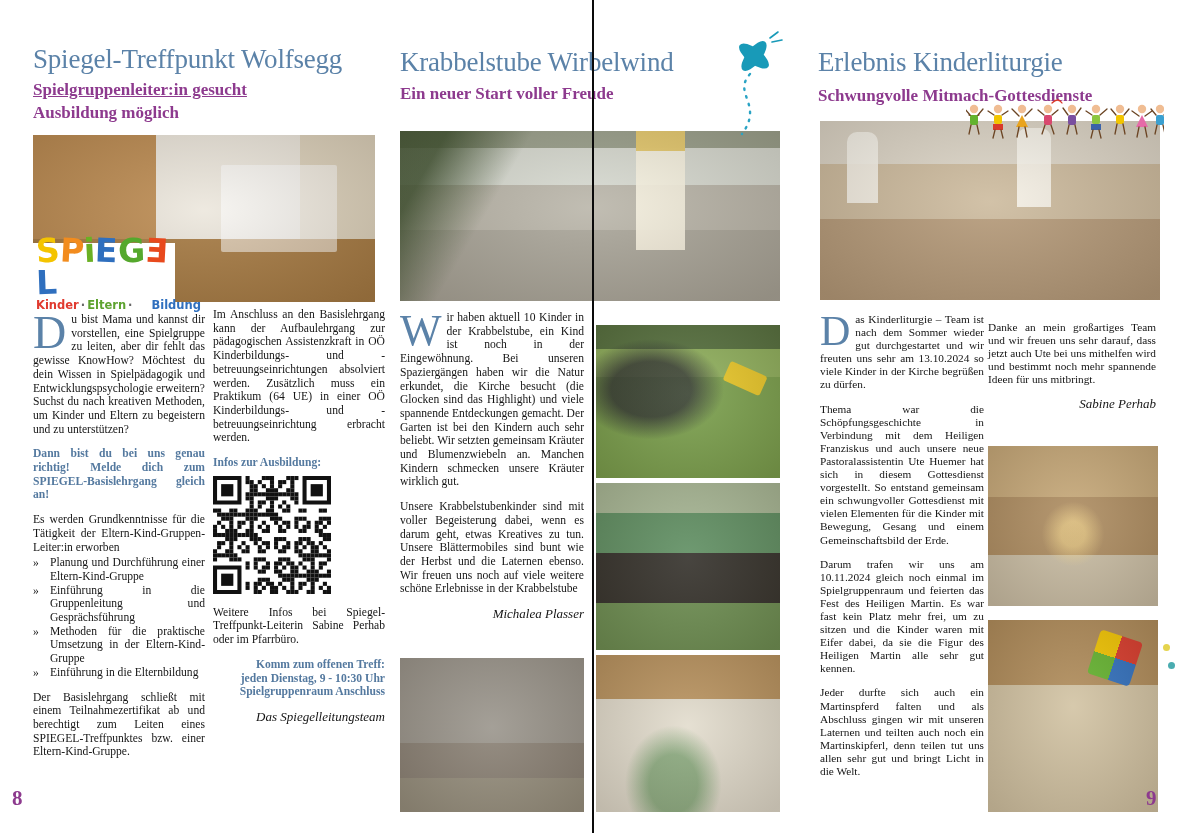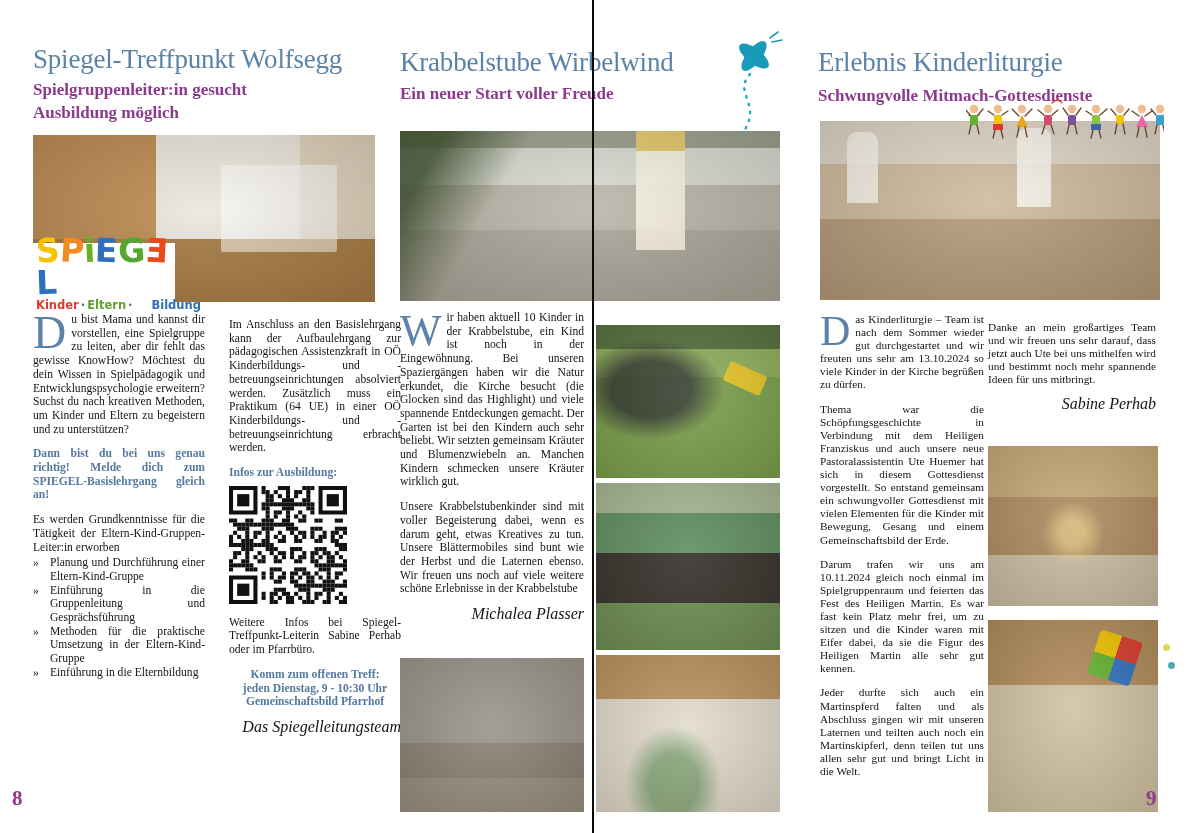--- a/index.html
+++ b/index.html
@@ -6,22 +6,22 @@
   .spread{position:relative;width:1186px;height:833px;background:#ffffff;overflow:hidden;
           font-family:"Liberation Serif","DejaVu Serif",serif;color:#141414;}
 
   
   .art-title{position:absolute;font-size:27px;font-weight:normal;color:#5b82a8;letter-spacing:-.2px;white-space:nowrap;}
   .art-sub{position:absolute;font-size:17px;font-weight:bold;color:#8d3a8e;white-space:nowrap;}
   .col{position:absolute;font-size:11.6px;line-height:13.7px;text-align:justify;}
   .col p{margin:0 0 11px 0;}
   .col-r{font-size:11.3px;line-height:13.1px;}
   .callout{color:#54799f;font-weight:bold;}
-  .callout .ln{display:block;text-align:center;}
-  .sig{text-align:right;font-style:italic;font-size:16px;margin:2px 0 0 0;}
+  .callout .ln{display:block;text-align:right;}
+  .sig{text-align:right;font-style:italic;font-size:13px;margin:2px 0 0 0;}
   .dropcap{float:left;font-size:46px;line-height:37px;padding:1px 5px 0 0;color:#5b82a8;
            font-family:"Liberation Serif",serif;}
   .pagenum{position:absolute;font-size:21px;font-weight:bold;color:#8d3a8e;}
 
   
   ul.blist{list-style:none;margin:0 0 11px 0;padding:0;}
   ul.blist li{padding-left:17px;text-indent:-17px;text-align:justify;}
   ul.blist .bm{display:inline-block;width:17px;text-indent:0;}
 
   
@@ -84,21 +84,21 @@
   .dot-t{left:1168px;top:662px;background:#4aacb0;}
 </style>
 </head>
 <body>
 
 <div class="spread">
 
   <div class="fold"></div>
 
   <div class="art-title" style="left:33px;top:44px;">Spiegel-Treffpunkt Wolfsegg</div>
-  <div class="art-sub" style="left:33px;top:80px;">Spielgruppenleiter:in gesucht</div>
+  <div class="art-sub" style="left:33px;top:80px;text-decoration:underline;">Spielgruppenleiter:in gesucht</div>
   <div class="art-sub" style="left:33px;top:103px;">Ausbildung möglich</div>
 
   <div class="photo ph-playroom" style="left:33px;top:135px;width:342px;height:167px;">
     <div class="pd" style="left:55%;top:18%;width:34%;height:52%;background:rgba(255,255,255,.55);border-radius:2px;"></div>
   </div>
 
   <div class="logo-box">
     <div class="logo-letters">
       <span>S</span><span>P</span><span>i</span><span>E</span><span>G</span><span>Ǝ</span><span>L</span>
     </div>
@@ -110,23 +110,24 @@
   <div class="col" style="left:33px;top:313px;width:172px;">
     <p><span class="dropcap">D</span><span>u bist Mama und kannst dir vorstellen, eine Spielgruppe zu leiten, aber dir fehlt das gewisse KnowHow? Möchtest du dein Wissen in Spielpädagogik und Entwicklungspsychologie erweitern? Suchst du nach kreativen Methoden, um Kinder und Eltern zu begeistern und zu unterstützen?</span></p>
     <p class="callout">Dann bist du bei uns genau richtig! Melde dich zum SPIEGEL-Basislehrgang gleich an!</p>
     <p style="margin-bottom:2px;">Es werden Grundkenntnisse für die Tätigkeit der Eltern-Kind-Gruppen-Leiter:in erworben</p>
     <ul class="blist">
       <li><span class="bm">»</span><span>Planung und Durchführung einer Eltern-Kind-Gruppe</span></li>
       <li><span class="bm">»</span><span>Einführung in die Gruppenleitung und Gesprächsführung</span></li>
       <li><span class="bm">»</span><span>Methoden für die praktische Umsetzung in der Eltern-Kind-Gruppe</span></li>
       <li><span class="bm">»</span><span>Einführung in die Elternbildung</span></li>
     </ul>
-  </div>
-
-  <div class="col" style="left:213px;top:318px;width:172px;margin-left:16px;">
+    <p>Der Basislehrgang schließt mit einem Teilnahmezertifikat ab und berechtigt zum Leiten eines SPIEGEL-Treffpunktes bzw. einer Eltern-Kind-Gruppe.</p>
+  </div>
+
+  <div class="col" style="left:213px;top:308px;width:172px;">
     <p>Im Anschluss an den Basislehrgang kann der Aufbaulehrgang zur pädagogischen Assistenzkraft in OÖ Kinderbildungs- und -betreuungseinrichtungen absolviert werden. Zusätzlich muss ein Praktikum (64 UE) in einer OÖ Kinderbildungs- und - betreuungseinrichtung erbracht werden.</p>
     <p class="callout" style="margin-bottom:0;">Infos zur Ausbildung:</p>
     <div class="qr">
       <svg viewBox="0 0 29 29" xmlns="http://www.w3.org/2000/svg">
         <rect x="0" y="0" width="29" height="29" fill="#fff"></rect>
         <g fill="#111">
           <path fill-rule="evenodd" d="M0 0h7v7H0zM1 1h5v5H1z"></path>
             <rect x="2" y="2" width="3" height="3"></rect>
           <path fill-rule="evenodd" d="M22 0h7v7h-7zM23 1h5v5h-5z"></path>
             <rect x="24" y="2" width="3" height="3"></rect>
@@ -464,21 +465,21 @@
             <rect x="24" y="28" width="1" height="1"></rect>
             <rect x="27" y="28" width="1" height="1"></rect>
             <rect x="28" y="28" width="1" height="1"></rect>
           </g>
       </svg>
     </div>
     <p>Weitere Infos bei Spiegel-Treffpunkt-Leiterin Sabine Perhab oder im Pfarrbüro.</p>
     <p class="callout">
       <span class="ln">Komm zum offenen Treff:</span>
       <span class="ln">jeden Dienstag, 9 - 10:30 Uhr</span>
-      <span class="ln">Gemeinschaftsbild Pfarrhof</span>
+      <span class="ln">Spielgruppenraum Anschluss</span>
     </p>
     <p class="sig">Das Spiegelleitungsteam</p>
   </div>
 
   <div class="pagenum" style="left:12px;top:786px;">8</div>
 
   <div class="art-title" style="left:400px;top:47px;">Krabbelstube Wirbelwind</div>
   <div class="art-sub" style="left:400px;top:84px;">Ein neuer Start voller Freude</div>
 
   <div class="butterfly">

